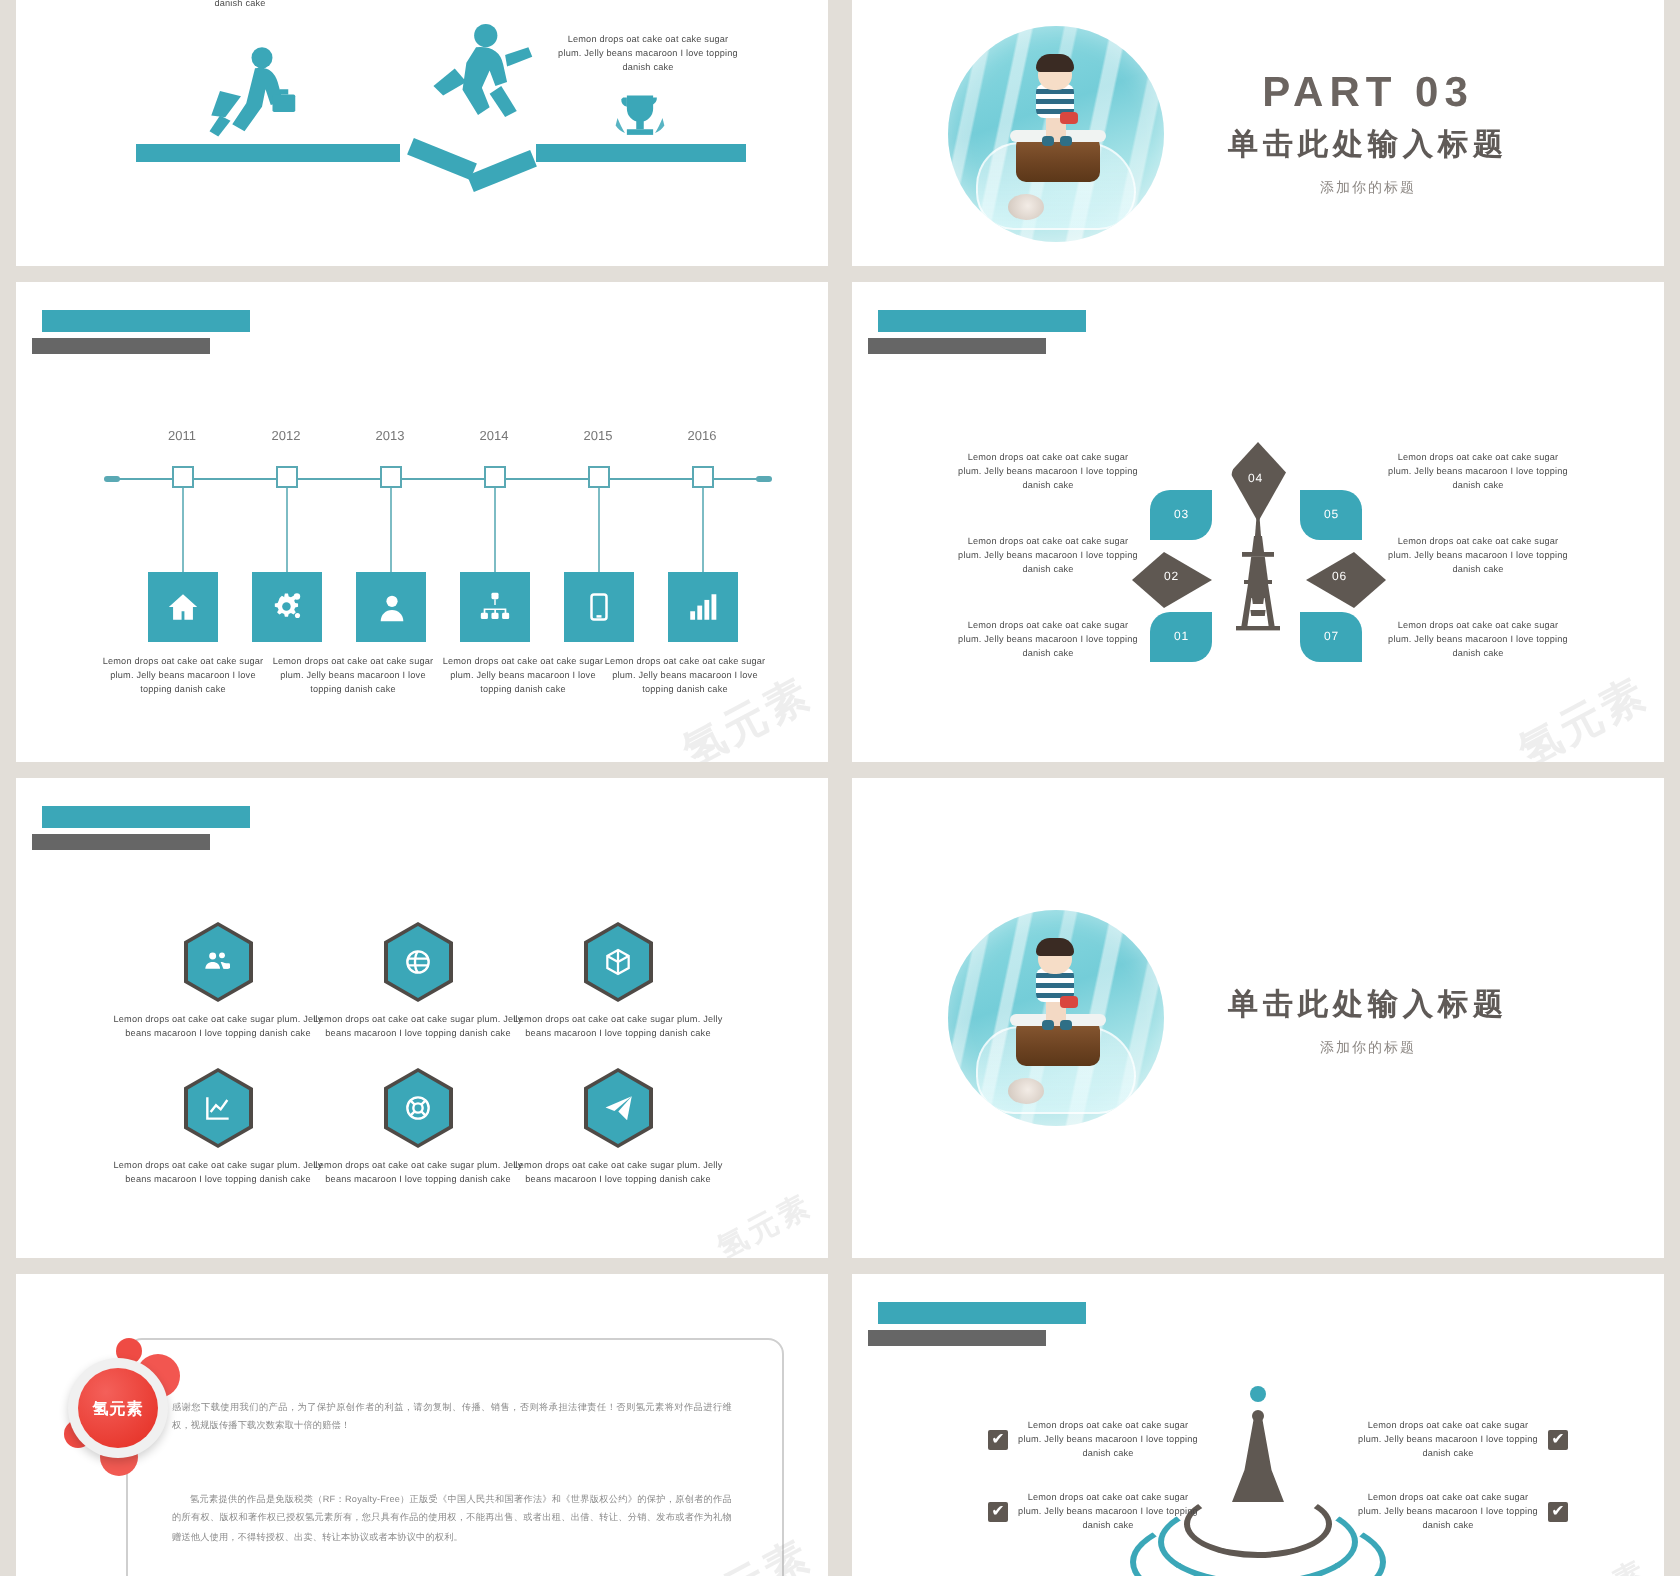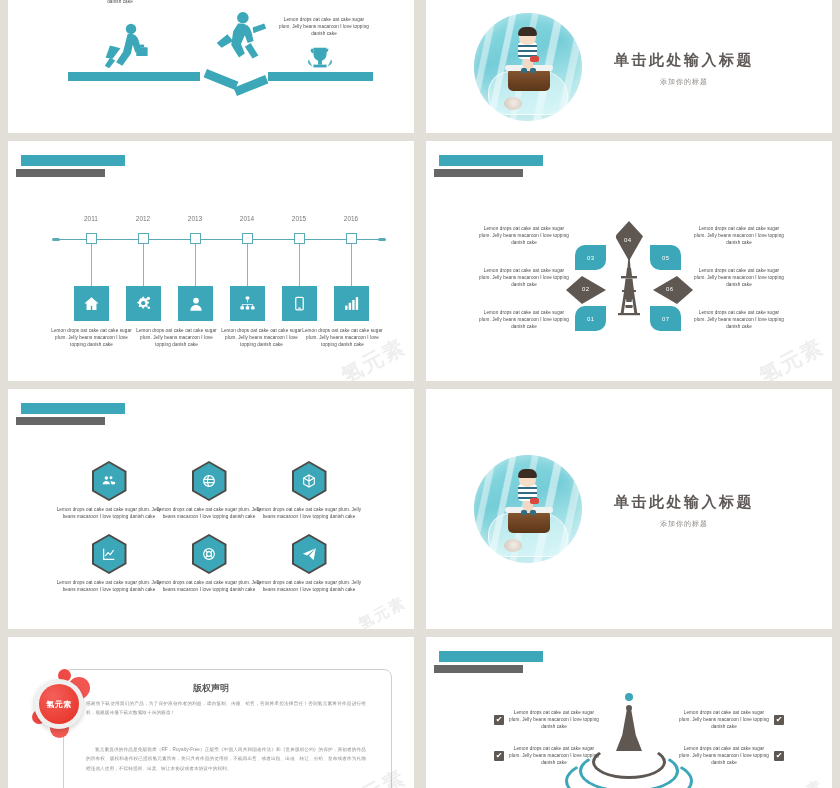--- a/index.html
+++ b/index.html
@@ -308,20 +308,21 @@
           <div class="cork-top"></div>
         <div class="legs"></div>
           <div class="shoe"></div>
           <div class="shoe2"></div>
         <div class="shirt"></div>
           <div class="red"></div>
         <div class="head"></div>
           <div class="hair"></div>
       </div>
       <div class="part-txt">
+        <div class="pt">PART 03</div>
         <div class="cn">单击此处输入标题</div>
         <div class="sub">添加你的标题</div>
       </div>
     </div>
   </div>
 
   <div class="slide">
     <div class="bar-teal"></div>
     <div class="bar-grey"></div>
 
@@ -550,21 +551,20 @@
       </div>
       <div class="part-txt">
         <div class="cn">单击此处输入标题</div>
         <div class="sub">添加你的标题</div>
       </div>
     </div>
   </div>
 
   <div class="slide">
     <div class="cp-box"></div>
-    <div class="cp-title">版权声明</div>
     <div class="cp-p cp-p1">感谢您下载使用我们的产品，为了保护原创作者的利益，请勿复制、传播、销售，否则将承担法律责任！否则氢元素将对作品进行维权，视规版传播下载次数索取十倍的赔偿！</div>
     <div class="cp-p cp-p2">氢元素提供的作品是免版税类（RF：Royalty-Free）正版受《中国人民共和国著作法》和《世界版权公约》的保护，原创者的作品的所有权、版权和著作权已授权氢元素所有，您只具有作品的使用权，不能再出售、或者出租、出借、转让、分销、发布或者作为礼物赠送他人使用，不得转授权、出卖、转让本协议或者本协议中的权利。</div>
 
     <div class="badge-wrap">
       <div class="dot d1"></div>
       <div class="dot d2"></div>
       <div class="dot d3"></div>
       <div class="dot d4"></div>
       <div class="badge">
         <div class="core">氢元素</div>

